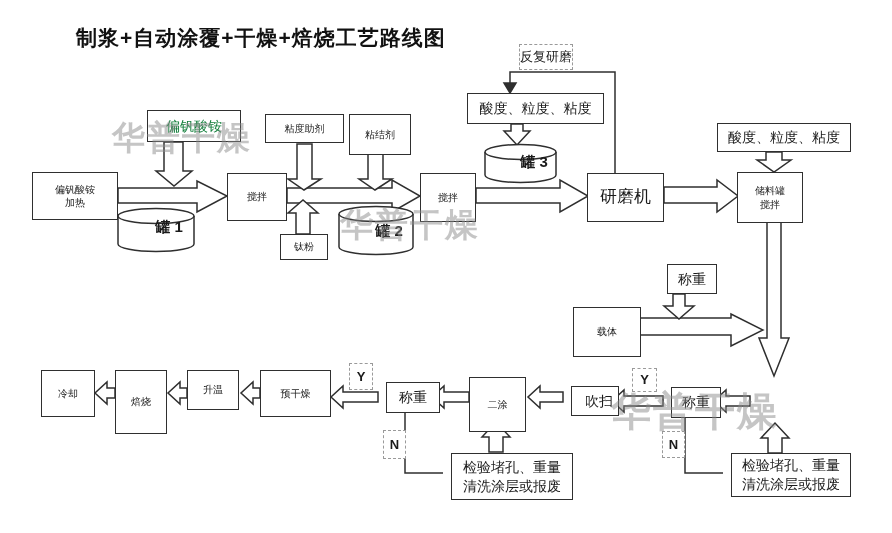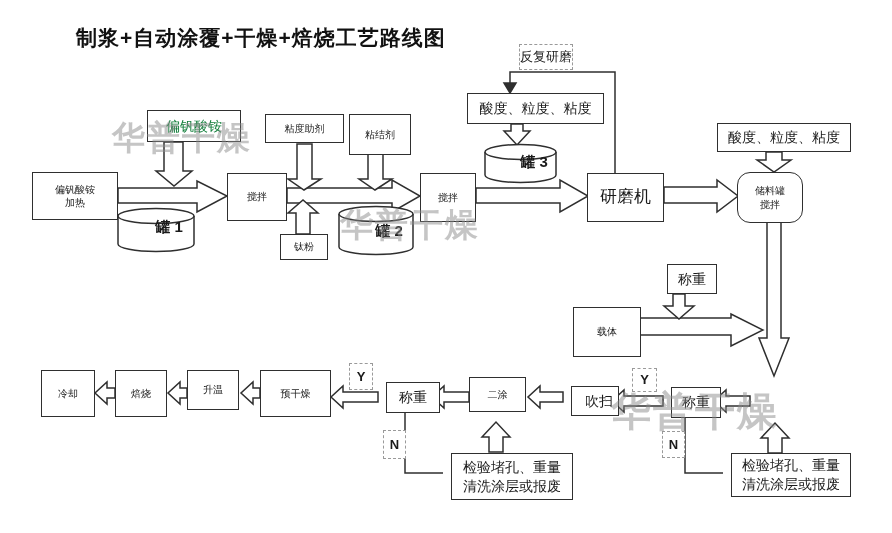--- a/index.html
+++ b/index.html
@@ -80,31 +80,31 @@
 加热</div>
   <div class="node" style="left:265px;top:114px;width:79px;height:29px;">粘度助剂</div>
   <div class="node" style="left:349px;top:114px;width:62px;height:41px;">粘结剂</div>
   <div class="node" style="left:227px;top:173px;width:60px;height:48px;">搅拌</div>
   <div class="node" style="left:280px;top:234px;width:48px;height:26px;">钛粉</div>
   <div class="node" style="left:420px;top:173px;width:56px;height:49px;">搅拌</div>
   <div class="node sm" style="left:459px;top:93px;width:137px;height:31px;">酸度、粒度、粘度</div>
   <div class="node dashed" style="left:519px;top:44px;width:54px;height:26px;font-weight:normal;">反复研磨</div>
   <div class="node" style="left:587px;top:173px;width:77px;height:49px;font-size:17px;">研磨机</div>
   <div class="node sm" style="left:709px;top:123px;width:134px;height:29px;">酸度、粒度、粘度</div>
-  <div class="node" style="left:737px;top:172px;width:66px;height:51px;border-radius:13px;">储料罐
+  <div class="node" style="left:737px;top:172px;width:66px;height:51px;">储料罐
 搅拌</div>
   <div class="node" style="left:573px;top:307px;width:68px;height:50px;">载体</div>
   <div class="node sm" style="left:659px;top:264px;width:50px;height:30px;">称重</div>
   <div class="node sm" style="left:663px;top:387px;width:50px;height:31px;">称重</div>
   <div class="node sm" style="left:563px;top:386px;width:48px;height:30px;padding-left:8px;">吹扫</div>
-  <div class="node" style="left:469px;top:377px;width:57px;height:35px;">二涂</div>
+  <div class="node" style="left:469px;top:377px;width:57px;height:55px;">二涂</div>
   <div class="node sm" style="left:378px;top:382px;width:54px;height:31px;">称重</div>
   <div class="node" style="left:260px;top:370px;width:71px;height:47px;">预干燥</div>
   <div class="node" style="left:187px;top:370px;width:52px;height:40px;">升温</div>
-  <div class="node" style="left:115px;top:370px;width:52px;height:47px;">焙烧</div>
+  <div class="node" style="left:115px;top:370px;width:52px;height:64px;">焙烧</div>
   <div class="node" style="left:41px;top:370px;width:54px;height:47px;">冷却</div>
   <div class="node sm" style="left:443px;top:453px;width:122px;height:47px;">检验堵孔、重量
 清洗涂层或报废</div>
   <div class="node sm" style="left:723px;top:453px;width:120px;height:44px;">检验堵孔、重量
 清洗涂层或报废</div>
 
   <div class="node dashed" style="left:349px;top:363px;width:24px;height:27px;">Y</div>
   <div class="node dashed" style="left:383px;top:430px;width:23px;height:29px;">N</div>
   <div class="node dashed" style="left:632px;top:368px;width:25px;height:24px;">Y</div>
   <div class="node dashed" style="left:662px;top:431px;width:23px;height:27px;">N</div>

